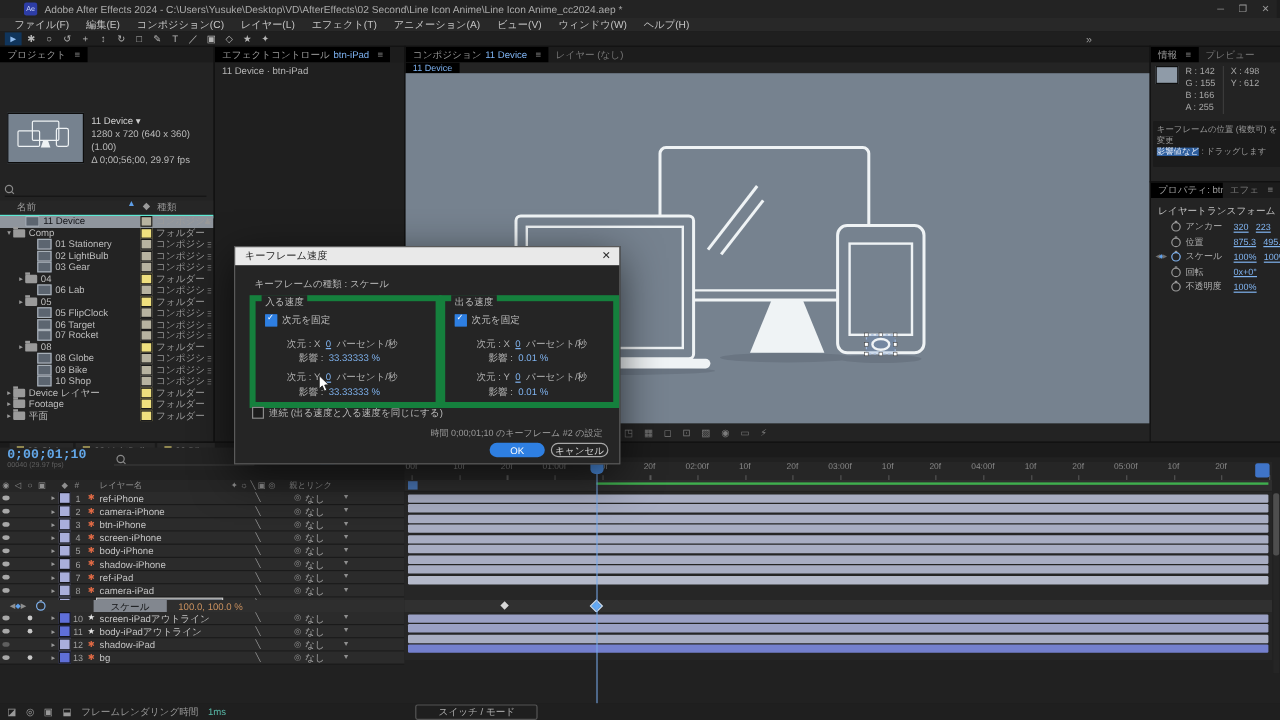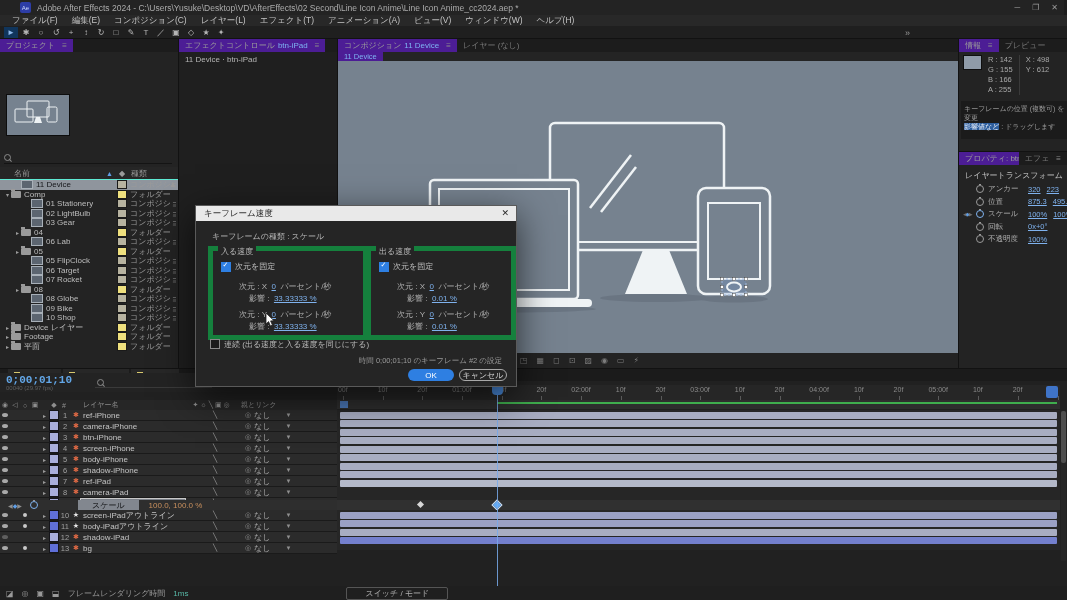--- a/index.html
+++ b/index.html
@@ -1,21 +1,21 @@
 <!DOCTYPE html>
 <html><head>
 <meta charset="utf-8">
 <style>
   html,body{margin:0;padding:0}
   body{width:1067px;height:600px;background:#1d1d1d;font-family:"Liberation Sans","DejaVu Sans",sans-serif;
        color:#c8c8c8;overflow:hidden;position:relative;font-size:9px;-webkit-font-smoothing:antialiased}
   .abs{position:absolute}
   .panel{background:#232323;outline:1px solid #121212}
   .tabbar{background:#1c1c1c;display:flex;align-items:stretch;height:13px;overflow:hidden}
-  .tab{display:flex;align-items:center;gap:3px;padding:0 6px;background:#4c1d95;font-size:8px;color:#9a9a9a;white-space:nowrap}
+  .tab{display:flex;align-items:center;gap:3px;padding:0 6px;background:#000000;font-size:8px;color:#9a9a9a;white-space:nowrap}
   .tab .hl{color:#7eb3f2}
   .tab.dim{background:transparent;color:#777}
   .ham{color:#8a8a8a;font-size:8px;margin-left:4px}
   
   #titlebar{left:0;top:0;width:1064px;height:15px;background:#232323;display:flex;align-items:center;gap:6px;padding-left:20px;box-sizing:border-box}
   #ae-logo{width:11px;height:11px;background:#2d3da6;color:#cfd9ff;font-size:6px;display:flex;align-items:center;justify-content:center;border-radius:2px}
   #titlebar .t{color:#ababab;font-size:8.5px;white-space:nowrap}
   #winbtns{position:absolute;right:6px;top:0;height:15px;display:flex;gap:12px;align-items:center;color:#9a9a9a;font-size:8px}
   
   #menubar{left:0;top:15px;width:1067px;height:11px;background:#282828;display:flex;align-items:center;gap:0;padding-left:5px;box-sizing:border-box}
@@ -29,21 +29,21 @@
   #workspaces .ws[data-active="true"]{background:#1f64c8;color:#fff}
   
   #project{left:0;top:39px;width:178px;height:329px}
   #proj-thumb{left:6px;top:55px;width:62px;height:40px;background:#76828f;border:1px solid #0d0d0d}
   #proj-thumb svg{display:block}
   .projinfo{left:76px;top:56px;color:#b9b9b9;font-size:8px;line-height:11px}
   .projinfo .nm{color:#cfcfcf}
   #proj-search{left:4px;top:113px;width:168px;height:11px;border-bottom:1px solid #141414;color:#6f6f6f;display:flex;align-items:center;gap:4px}
   .mag{width:5px;height:5px;border:1px solid #8a8a8a;border-radius:50%;position:relative}
   .mag::after{content:"";position:absolute;width:3px;height:1px;background:#8a8a8a;transform:rotate(45deg);left:4px;top:5px}
-  #proj-cols{left:0;top:128px;width:178px;height:12px;background:#262626;border-bottom:3px solid #5eead4;display:flex;align-items:center;font-size:8px;color:#9a9a9a}
+  #proj-cols{left:0;top:128px;width:178px;height:12px;background:#262626;border-bottom:3px solid #5eead4;display:flex;font-size:8px;color:#9a9a9a}
   #proj-cols .c-name{padding-left:14px;width:92px}
   #proj-cols .sort{color:#5f9fe8;font-size:7px}
   #proj-list{left:0;top:141px;width:178px;height:171px;overflow:hidden}
   .prow{height:9.5px;display:flex;align-items:center;position:relative;font-size:8px;color:#bdbdbd}
   .prow[data-selected="true"]{background:#8f959d;color:#15161a}
   .prow .chev{width:7px;text-align:center;color:#9a9a9a;font-size:6px;flex:0 0 7px}
   .prow[data-indent="0"]{padding-left:4px}
   .prow[data-indent="1"]{padding-left:14px}
   .prow[data-indent="2"]{padding-left:24px}
   .picon{width:10px;height:7px;flex:0 0 10px;margin-right:3px;position:relative}
@@ -89,21 +89,21 @@
   #grp-in{left:12px;width:150px}
   #grp-out{left:170px;width:140px}
   .group .gtitle{position:absolute;top:-5px;left:5px;background:#252525;padding:0 3px;color:#b9b9b9;font-size:8px}
   .cbrow{position:absolute;left:8px;top:10px;display:flex;align-items:center;gap:4px;color:#c0c0c0;font-size:8px}
   .cb{width:8px;height:8px;border:1px solid #8a8a8a;background:#1c1c1c;position:relative;flex:0 0 8px}
   .cb[data-checked="true"]{background:#2e7fe2;border-color:#2e7fe2}
   .cb[data-checked="true"]::after{content:"✓";position:absolute;left:0.5px;top:-1.5px;color:#fff;font-size:7px}
   .vrow{position:absolute;left:26px;color:#b0b0b0;font-size:8px;white-space:nowrap}
   .vrow .num{color:#7fb2ee;text-decoration:underline}
   .irow{position:absolute;left:36px;color:#b0b0b0;font-size:8px;white-space:nowrap}
-  .irow .num{color:#7fb2ee;text-decoration:underline}
+  .irow .num{color:#7fb2ee;}
   #dlg-cont{position:absolute;left:14px;top:133px;display:flex;gap:4px;align-items:flex-start;color:#b9b9b9;font-size:8px}
   #dlg-note{position:absolute;right:14px;top:150px;color:#9a9a9a;font-size:7.5px}
   #dlg-ok{position:absolute;left:212px;top:163px;width:46px;height:12px;background:#2e7fe2;border-radius:7px;color:#fff;font-size:8px;display:flex;align-items:center;justify-content:center}
   #dlg-cancel{position:absolute;left:263px;top:163px;width:48px;height:12px;border:1px solid #a8a8a8;border-radius:7px;color:#d8d8d8;font-size:8px;display:flex;align-items:center;justify-content:center;box-sizing:border-box}
   
   #timeline{left:0;top:369px;width:1067px;height:231px;background:#212121}
   #tl-tabs{display:flex;gap:2px;height:12px;padding-left:8px;background:#1b1b1b}
   #tl-tabs .tab{background:#272727;color:#9a9a9a}
   .comp-chip{width:6px;height:6px;background:#d8c86d}
   #tl-head{position:absolute;left:0;top:4px;width:337px;height:19px;background:#232323}
@@ -217,20 +217,25 @@
     </div>
   </div>
   <div class="abs" id="proj-thumb">
     <svg width="60" height="38" viewBox="0 0 60 38">
       <rect x="20" y="6" width="22" height="16" rx="1" fill="none" stroke="#eef2f4" stroke-width="1"></rect>
       <rect x="8" y="14" width="18" height="13" rx="1" fill="none" stroke="#eef2f4" stroke-width="1"></rect>
       <rect x="40" y="12" width="10" height="15" rx="1.5" fill="none" stroke="#eef2f4" stroke-width="1"></rect>
       <polygon points="29,22 33,22 35,28 27,28" fill="#eef2f4"></polygon>
     </svg>
   </div>
+  <div class="abs projinfo">
+    <div class="nm">11 Device ▾</div>
+    <div>1280 x 720 (640 x 360) (1.00)</div>
+    <div>Δ 0;00;56;00, 29.97 fps</div>
+  </div>
   <div class="abs" id="proj-search">
     <span class="mag"></span>
   </div>
   <div class="abs" id="proj-cols">
     <span class="c-name">名前</span>
     <span class="sort">▲</span>
     <span style="margin-left:6px">◆</span>
     <span style="margin-left:6px">種類</span>
   </div>
   <div class="abs" id="proj-list">

